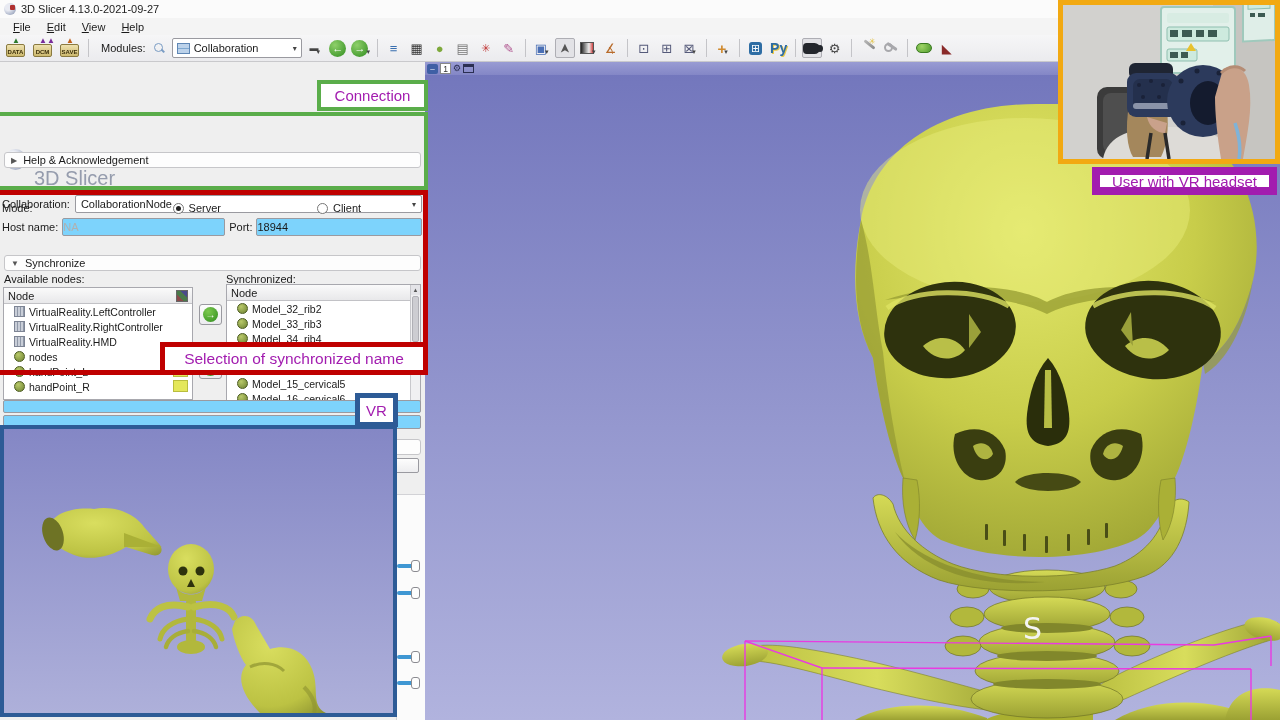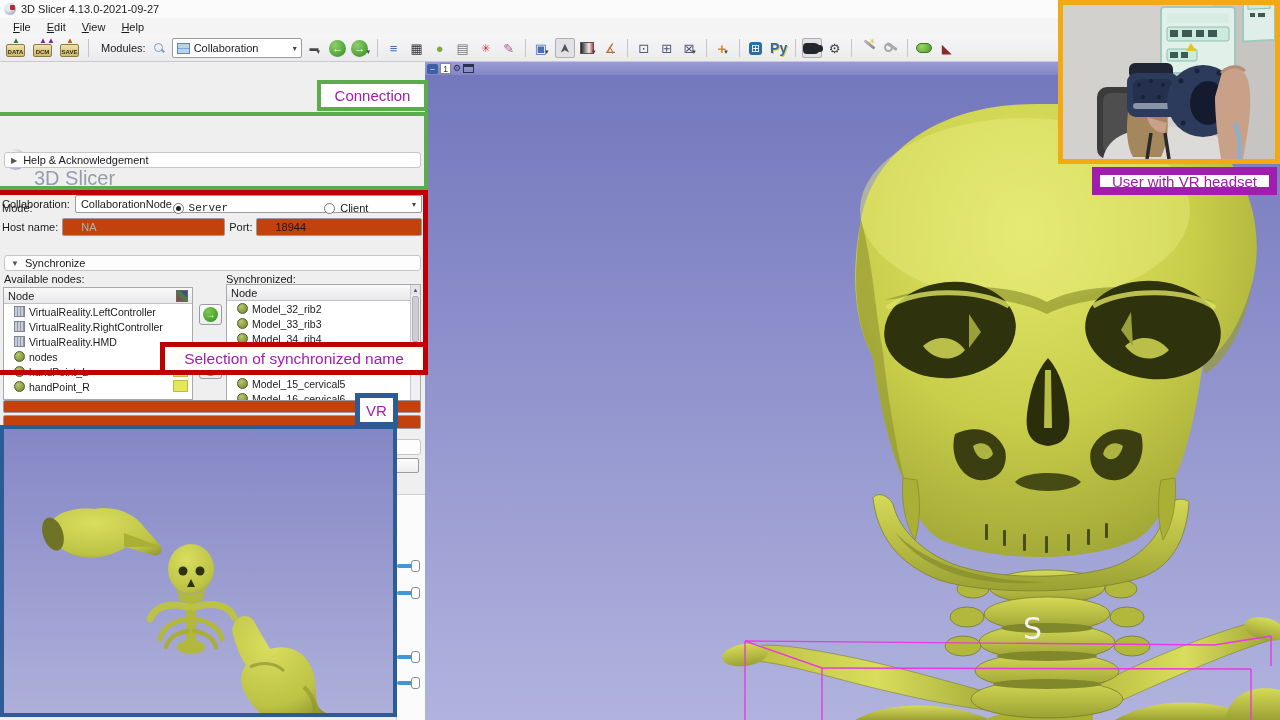--- a/index.html
+++ b/index.html
@@ -53,21 +53,21 @@
   #panel-logo .logo-text { font-size:20px; color:#959cad;margin-top:39px; }
   .collapsible { position:absolute; left:4px; width:417px; height:16px; background:#fdfdfd; border:1px solid #c6c6c9; border-radius:3px; display:flex; align-items:center; gap:6px; padding-left:6px; font-size:11px; }
   .collapsible .tri { font-size:8px; color:#555; }
   #help-row { top:90px; }
   #sync-header { top:193px; }
   #vr-header { top:377px; }
   .fieldrow { position:absolute; display:flex; align-items:center; }
   .lbl { color:#1a1a1a; }
   .combo { height:18px; background:#fff; border:1px solid #9a9aa0; border-radius:2px; display:flex; align-items:center; padding:0 5px; }
   .combo .caret { margin-left:auto; font-size:8px; color:#444; }
-  .tinput { height:18px; background:#c2410c; border:1px solid #9a9aa0; border-radius:2px; padding:0 18px; font-size:11px; font-family:inherit; color:#1a1a1a; width:100%; }
+  .tinput { height:18px; background:#7dd3fc; border:1px solid #9a9aa0; border-radius:2px; padding:0 0; font-size:11px; font-family:inherit; color:#1a1a1a; width:100%; }
   .tinput::placeholder { color:#b0b0b0; }
   .radio { width:11px; height:11px; border:1px solid #777; border-radius:50%; background:#fff; position:relative; margin-right:5px; flex:none; }
   .radio.checked::after { content:""; position:absolute; left:2px; top:2px; width:5px; height:5px; border-radius:50%; background:#222; }
   .pushbtn { position:absolute; background:linear-gradient(#fdfdfd,#ededef); border:1px solid #9a9aa0; border-radius:2px; text-align:center; font-size:11px; display:flex; align-items:center; justify-content:center; }
   .listbox { position:absolute; background:#fff; border:1px solid #a8a8ae; }
   .list-header { height:16px; background:linear-gradient(#fafafa,#e8e8ea); border-bottom:1px solid #c2c2c6; display:flex; align-items:center; padding:0 4px; font-size:11px; }
   .lrow { height:15px; display:flex; align-items:center; gap:4px; padding-left:10px; font-size:10.5px; white-space:nowrap; }
   .transform-ic { width:11px; height:11px; flex:none; background:repeating-linear-gradient(90deg,#c9ced8 0 2px,#8f98a8 2px 3px), #c9ced8; border:1px solid #7d8494; }
   .model-ic { width:11px; height:11px; flex:none; border-radius:50%; background:radial-gradient(circle at 35% 30%, #b9c96a, #6d8232); border:1px solid #4c5c20; }
   .swatch { position:absolute; width:15px; height:12px; background:#e4e75a; border:1px solid #b9bd3e; }
@@ -250,21 +250,21 @@
 
   <div class="fieldrow" style="left:2px; top:133px; width:420px;">
     <span class="lbl">Collaboration:</span>
     <span class="combo" style="flex:1; margin-left:5px;">
       <span>CollaborationNode</span>
       <span class="caret">▾</span>
     </span>
   </div>
   <div class="fieldrow" style="left:2px; top:140px; width:420px;">
     <span class="lbl">Mode:</span>
-    <span style="display:flex;align-items:center;margin-left:140px;font-family:Liberation Mono, monospace;">
+    <span style="display:flex;align-items:center;margin-left:140px;">
       <span class="radio checked"></span>
       <span>Server</span>
     </span>
     <span style="display:flex;align-items:center;margin-left:96px;">
       <span class="radio"></span>
       <span>Client</span>
     </span>
   </div>
   <div class="fieldrow" style="left:2px; top:156px; width:420px; gap:4px;">
     <span class="lbl">Host name:</span>

